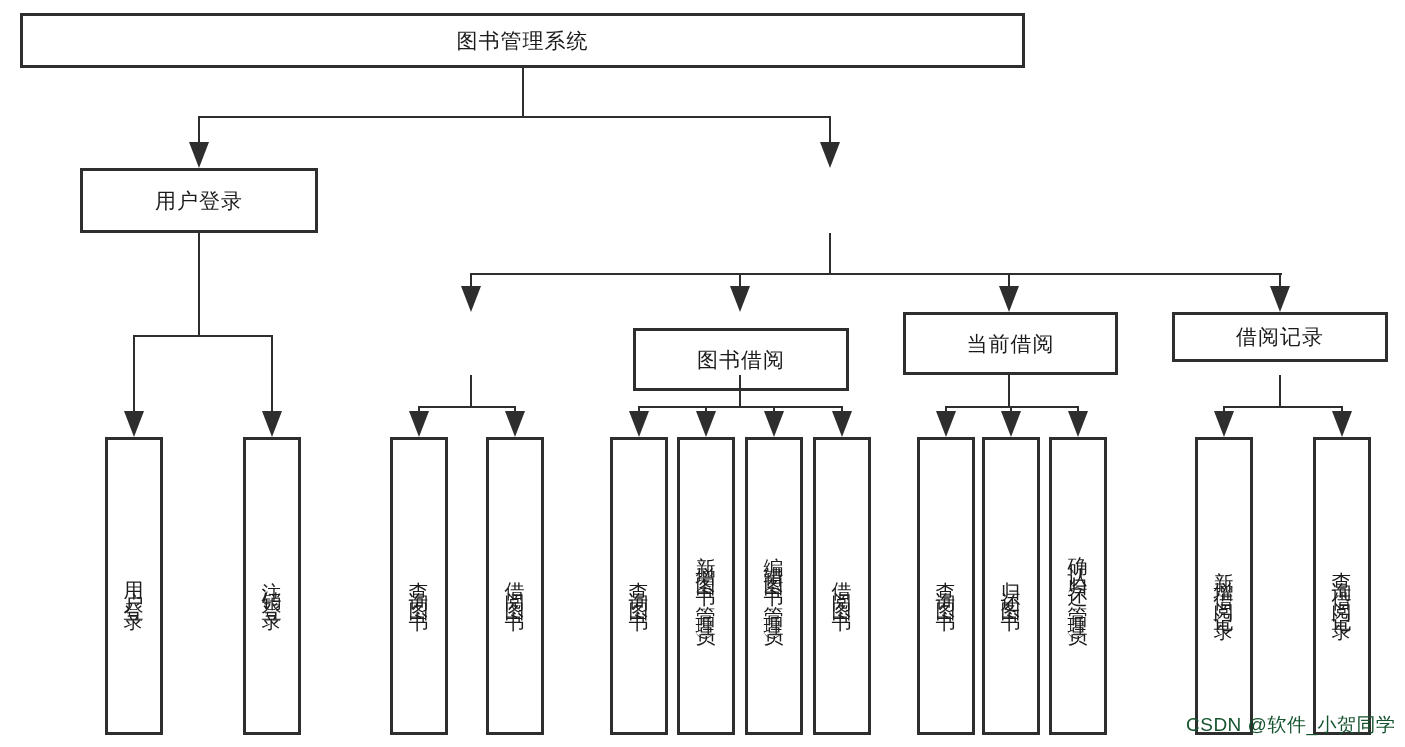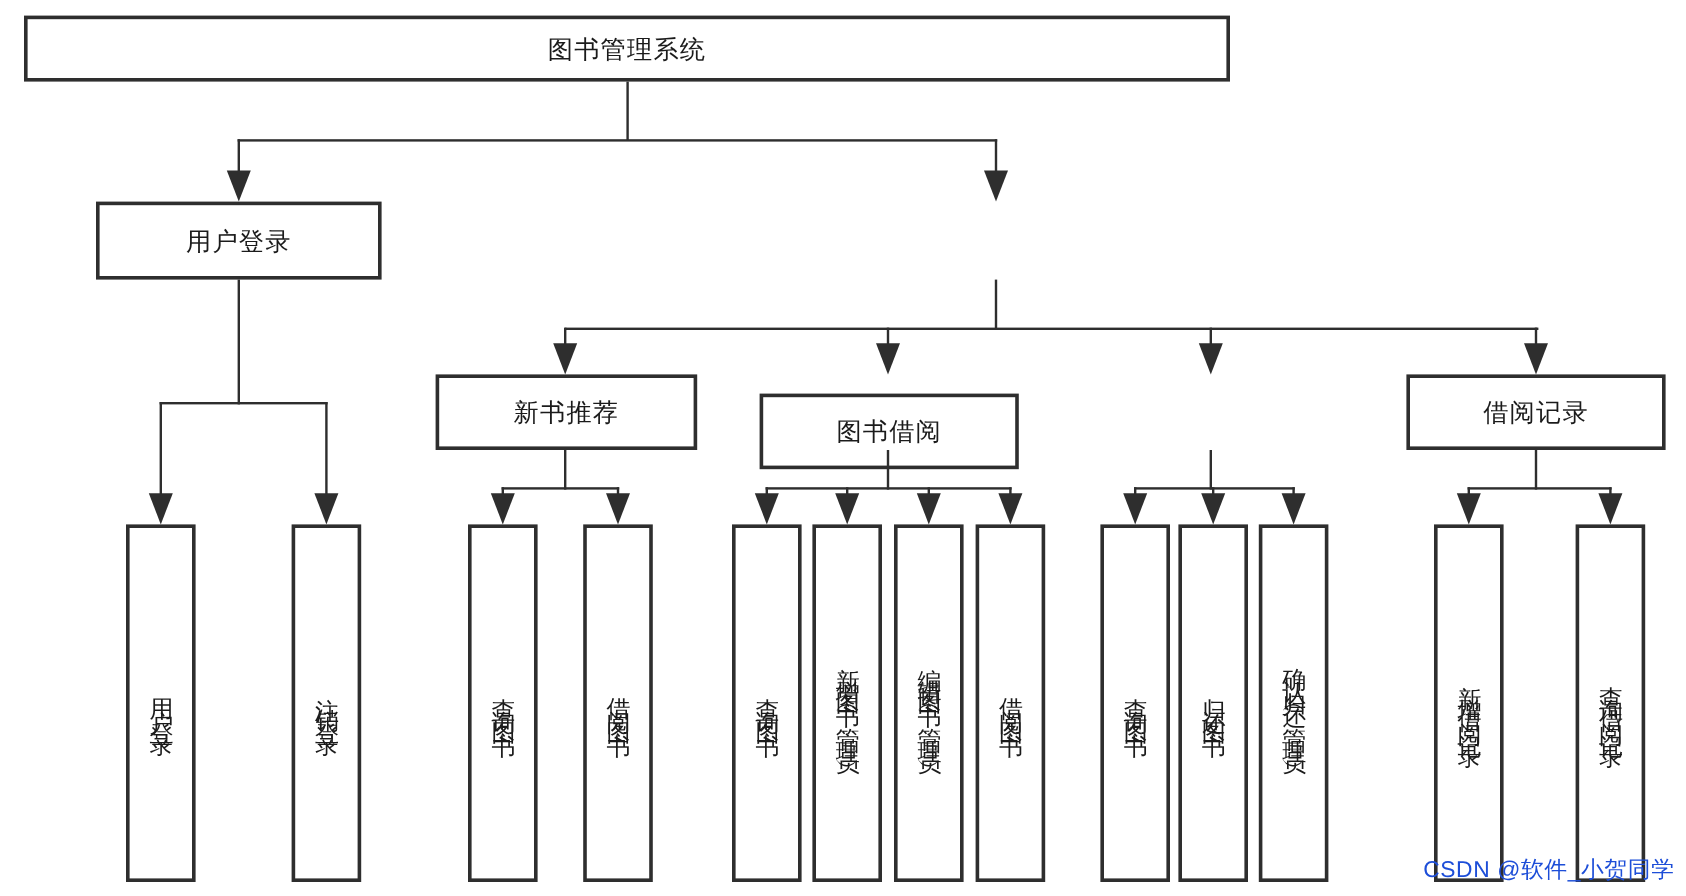--- a/index.html
+++ b/index.html
@@ -17,40 +17,40 @@
     writing-mode:vertical-rl; text-orientation:mixed;
     font-size:20px; letter-spacing:10px; line-height:1;
   }
   .ln { position:absolute; background:#2e2e2e; }
   .ar {
     position:absolute; width:0; height:0;
     border-left:10px solid transparent; border-right:10px solid transparent;
     border-top:26px solid #2e2e2e;
   }
   .wm {
-    position:absolute; left:1186px; top:712px; font-size:19px; color:#1d4ed8;
+    position:absolute; left:1186px; top:712px; font-size:19px; color:#14532d;
     white-space:nowrap; z-index:9; letter-spacing:0.5px;
   }
 </style>
 </head>
 <body>
 
 <div class="stage">
 
   <div class="box hbox" style="left:20px; top:13px; width:1005px; height:55px;">图书管理系统</div>
 
   <div class="box hbox" style="left:80px; top:168px; width:238px; height:65px;">用户登录</div>
 
 
-  <div class="box hbox" style="left:363px; top:312px; width:218px; height:63px;">新书推荐</div>
 
   <div class="box hbox" style="left:633px; top:328px; width:216px; height:63px;">图书借阅</div>
 
+  <div class="box hbox" style="left:903px; top:312px; width:215px; height:63px;">当前借阅</div>
 
-  <div class="box hbox" style="left:1172px; top:312px; width:216px; height:63px;">借阅记录</div>
+  <div class="box hbox" style="left:1172px; top:312px; width:216px; height:50px;">借阅记录</div>
 
   <div class="box vbox" style="left:105px; top:437px; width:58px; height:298px;">用户登录</div>
 
   <div class="box vbox" style="left:243px; top:437px; width:58px; height:298px;">注销登录</div>
 
   <div class="box vbox" style="left:390px; top:437px; width:58px; height:298px;">查询图书</div>
 
   <div class="box vbox" style="left:486px; top:437px; width:58px; height:298px;">借阅图书</div>
 
   <div class="box vbox" style="left:610px; top:437px; width:58px; height:298px;">查询图书</div>

